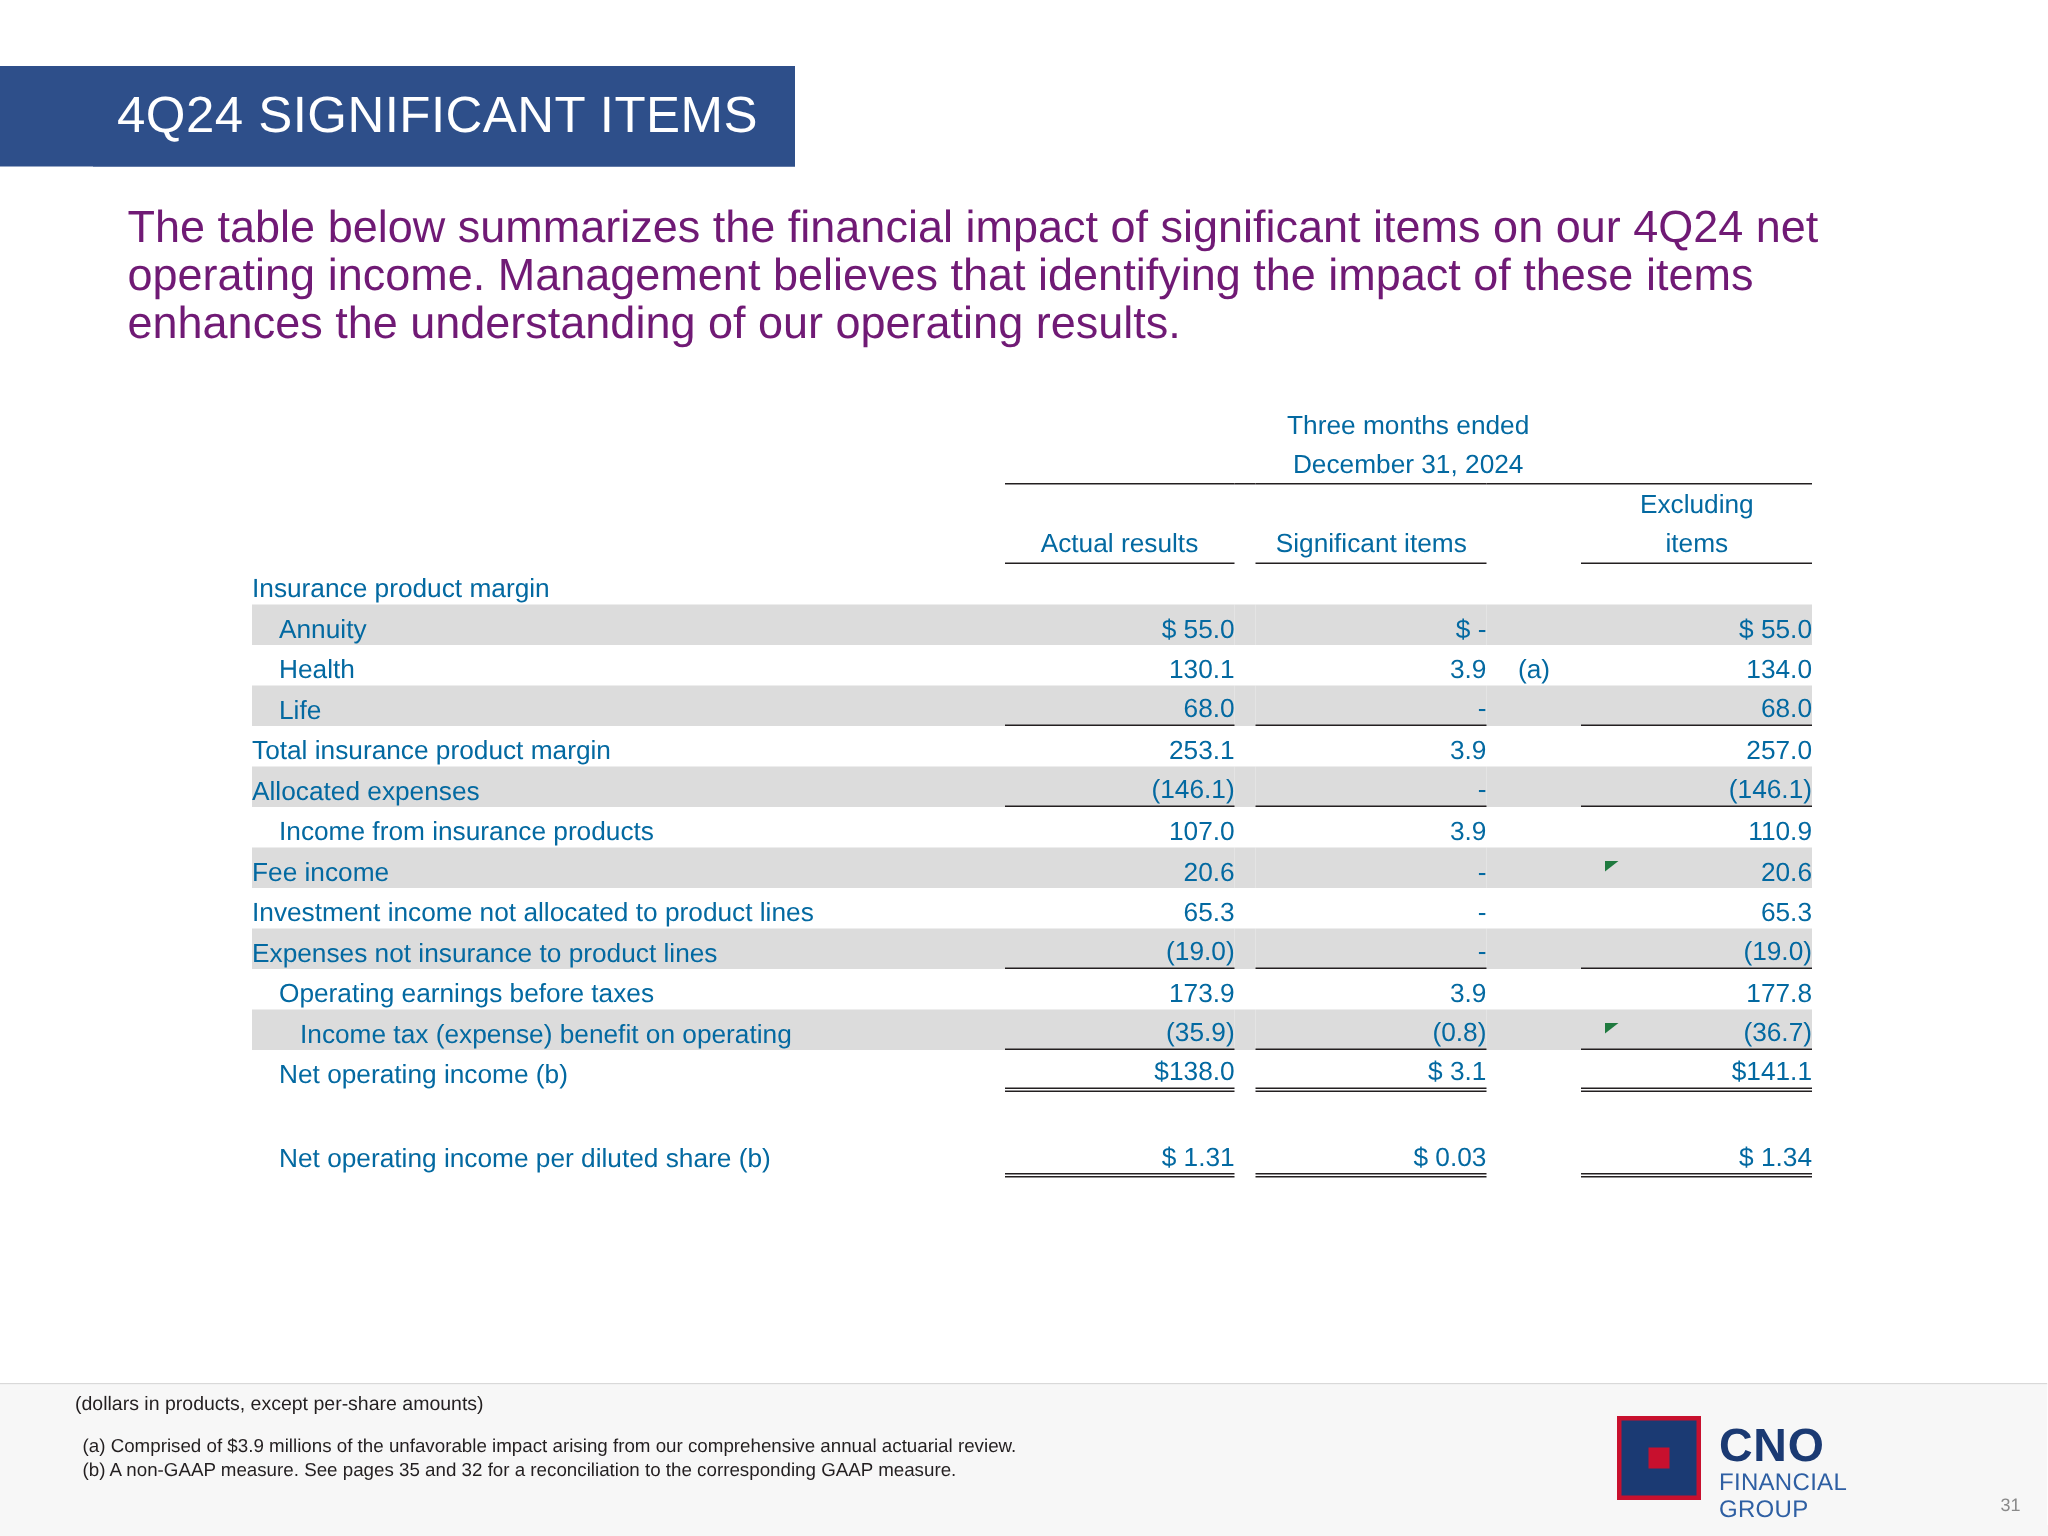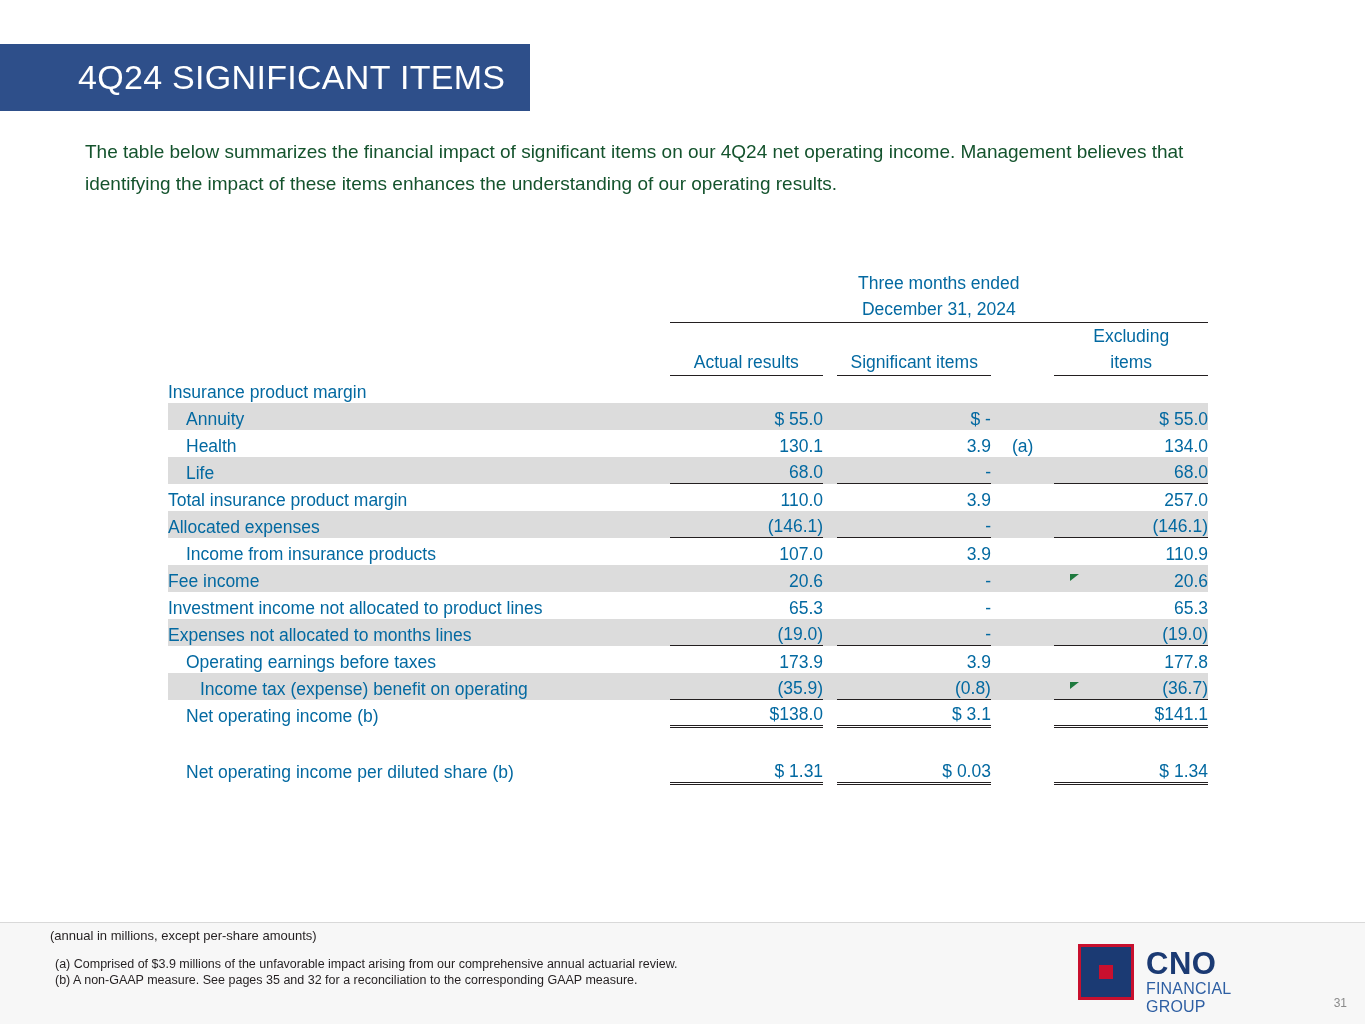--- a/index.html
+++ b/index.html
@@ -42,23 +42,23 @@
     padding-left: 16px;
     font-weight: 400;
   }
 
   
   .intro {
     position: absolute;
     left: 85px;
     top: 136px;
     width: 1145px;
-    font-size: 19px;
+    font-size: 30px;
     line-height: 32px;
-    color: #14532d;
+    color: #701a75;
   }
 
   
   .table-wrap {
     position: absolute;
     left: 168px;
     top: 270px;
     width: 1040px;
   }
   table.fin {
@@ -294,21 +294,21 @@
         <td class="lbl ind1">Life</td>
         <td class="num ul">68.0</td>
         <td></td>
         <td class="num ul">-</td>
         <td class="footmark"></td>
         <td class="num ul">68.0</td>
       </tr>
 
       <tr class="row-h">
         <td class="lbl">Total insurance product margin</td>
-        <td class="num">110.0</td>
+        <td class="num">253.1</td>
         <td></td>
         <td class="num">3.9</td>
         <td class="footmark"></td>
         <td class="num">257.0</td>
       </tr>
 
       <tr class="row-h shade u-single">
         <td class="lbl">Allocated expenses</td>
         <td class="num ul">(146.1)</td>
         <td></td>
@@ -338,21 +338,21 @@
       <tr class="row-h">
         <td class="lbl">Investment income not allocated to product lines</td>
         <td class="num">65.3</td>
         <td></td>
         <td class="num">-</td>
         <td class="footmark"></td>
         <td class="num">65.3</td>
       </tr>
 
       <tr class="row-h shade u-single">
-        <td class="lbl">Expenses not allocated to months lines</td>
+        <td class="lbl">Expenses not insurance to product lines</td>
         <td class="num ul">(19.0)</td>
         <td></td>
         <td class="num ul">-</td>
         <td class="footmark"></td>
         <td class="num ul">(19.0)</td>
       </tr>
 
       <tr class="row-h">
         <td class="lbl ind1">Operating earnings before taxes</td>
         <td class="num">173.9</td>
@@ -394,21 +394,21 @@
       </tr>
     </tbody>
   </table>
 
   <div class="tri" style="left: 902px; top: 304px;"></div>
   <div class="tri" style="left: 902px; top: 412px;"></div>
 </div>
 
 <div class="footer-rule"></div>
 <div class="footer-band"></div>
-<div class="dollars-note">(annual in millions, except per-share amounts)</div>
+<div class="dollars-note">(dollars in products, except per-share amounts)</div>
 <div class="foot-a">(a) Comprised of $3.9 millions of the unfavorable impact arising from our comprehensive annual actuarial review.</div>
 <div class="foot-b">(b) A non-GAAP measure.  See pages 35 and 32 for a reconciliation to the corresponding GAAP measure.</div>
 <div class="page-num">31</div>
 
 <div class="logo">
   <div class="logo-mark">
     <div class="logo-mark-inner"></div>
   </div>
   <div class="logo-cno">CNO</div>
   <div class="logo-sub">FINANCIAL GROUP</div>

